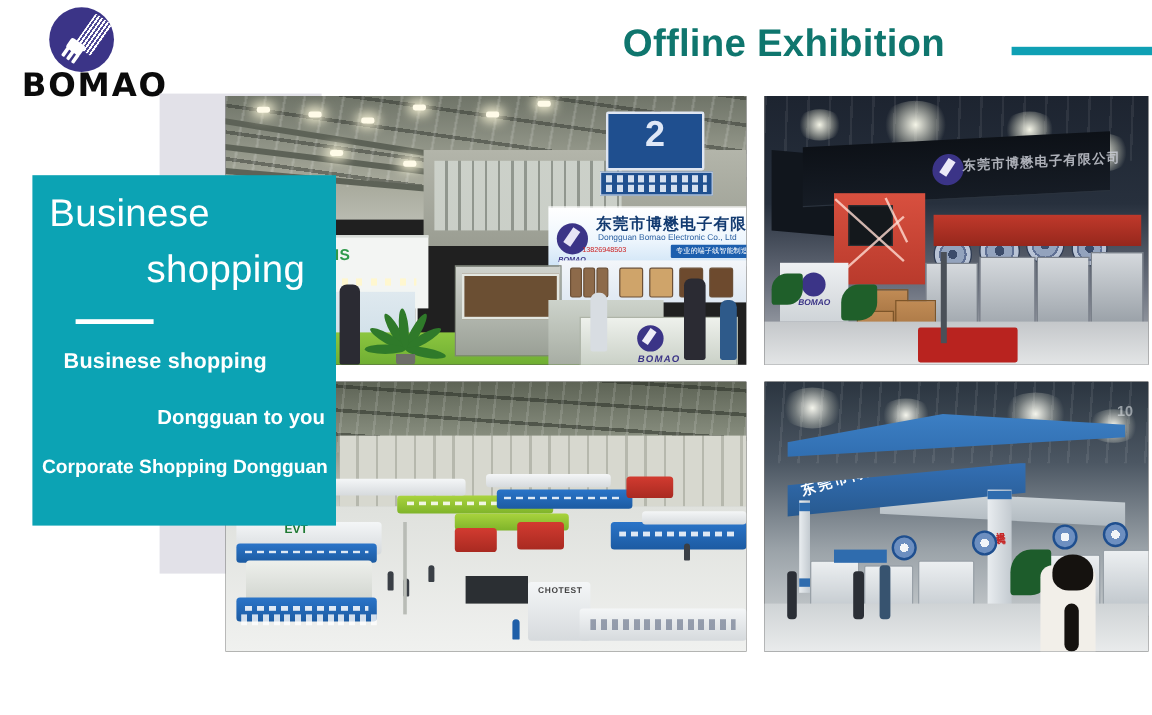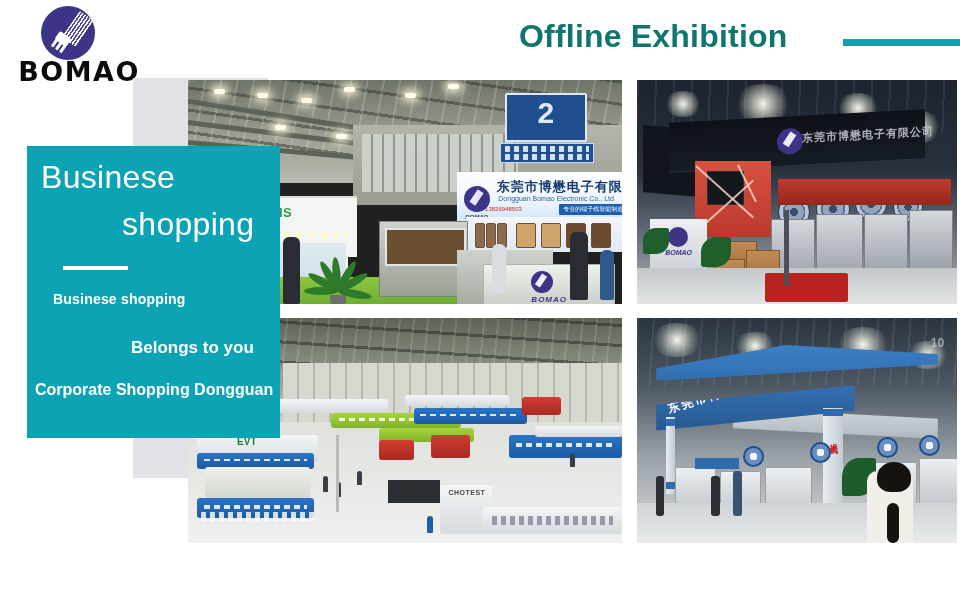--- a/index.html
+++ b/index.html
@@ -191,21 +191,21 @@
   .br-plant{position:absolute;background:#1d5c2b;border-radius:50% 8% 50% 8%;}
   .br-num10{position:absolute;right:4%;top:8%;color:#e7ecef;font-size:12px;font-weight:bold;opacity:.55;}
 
   
   .callout{
     position:absolute;left:27px;top:146px;width:253px;height:292px;background:#0ca3b4;
   }
   .co-l1{position:absolute;left:14px;top:13px;font-size:32px;color:#fff;font-weight:normal;letter-spacing:.3px;}
   .co-l2{position:absolute;left:95px;top:60px;font-size:32px;color:#fff;font-weight:normal;letter-spacing:.3px;}
   .co-rule{position:absolute;left:36px;top:120px;width:65px;height:4px;background:#fff;}
-  .co-l3{position:absolute;left:26px;top:145px;font-size:14px;color:#fff;font-weight:bold;letter-spacing:.2px;}
+  .co-l3{position:absolute;left:26px;top:145px;font-size:18px;color:#fff;font-weight:bold;letter-spacing:.2px;}
   .co-l4{position:absolute;left:104px;top:192px;font-size:17px;color:#fff;font-weight:bold;}
   .co-l5{position:absolute;left:8px;top:235px;font-size:16px;color:#fff;font-weight:bold;}
 </style>
 </head>
 <body>
 
 <div class="stage">
 
   <div class="brand">
     <div class="brand-mark">
@@ -436,17 +436,17 @@
     <div class="abs" style="left:6%;top:70%;width:8px;height:18%;background:#2b2f36;border-radius:3px;"></div>
     <div class="abs" style="left:23%;top:70%;width:9px;height:18%;background:#2b2f36;border-radius:3px;"></div>
     <div class="abs" style="left:30%;top:68%;width:9px;height:20%;background:#37536f;border-radius:3px;"></div>
   </div>
 
   <div class="callout">
     <div class="co-l1">Businese</div>
     <div class="co-l2">shopping</div>
     <div class="co-rule"></div>
     <div class="co-l3">Businese shopping</div>
-    <div class="co-l4">Belongs to you</div>
+    <div class="co-l4">Dongguan to you</div>
     <div class="co-l5">Corporate Shopping Dongguan</div>
   </div>
 
 </div>
 
 </body></html>

